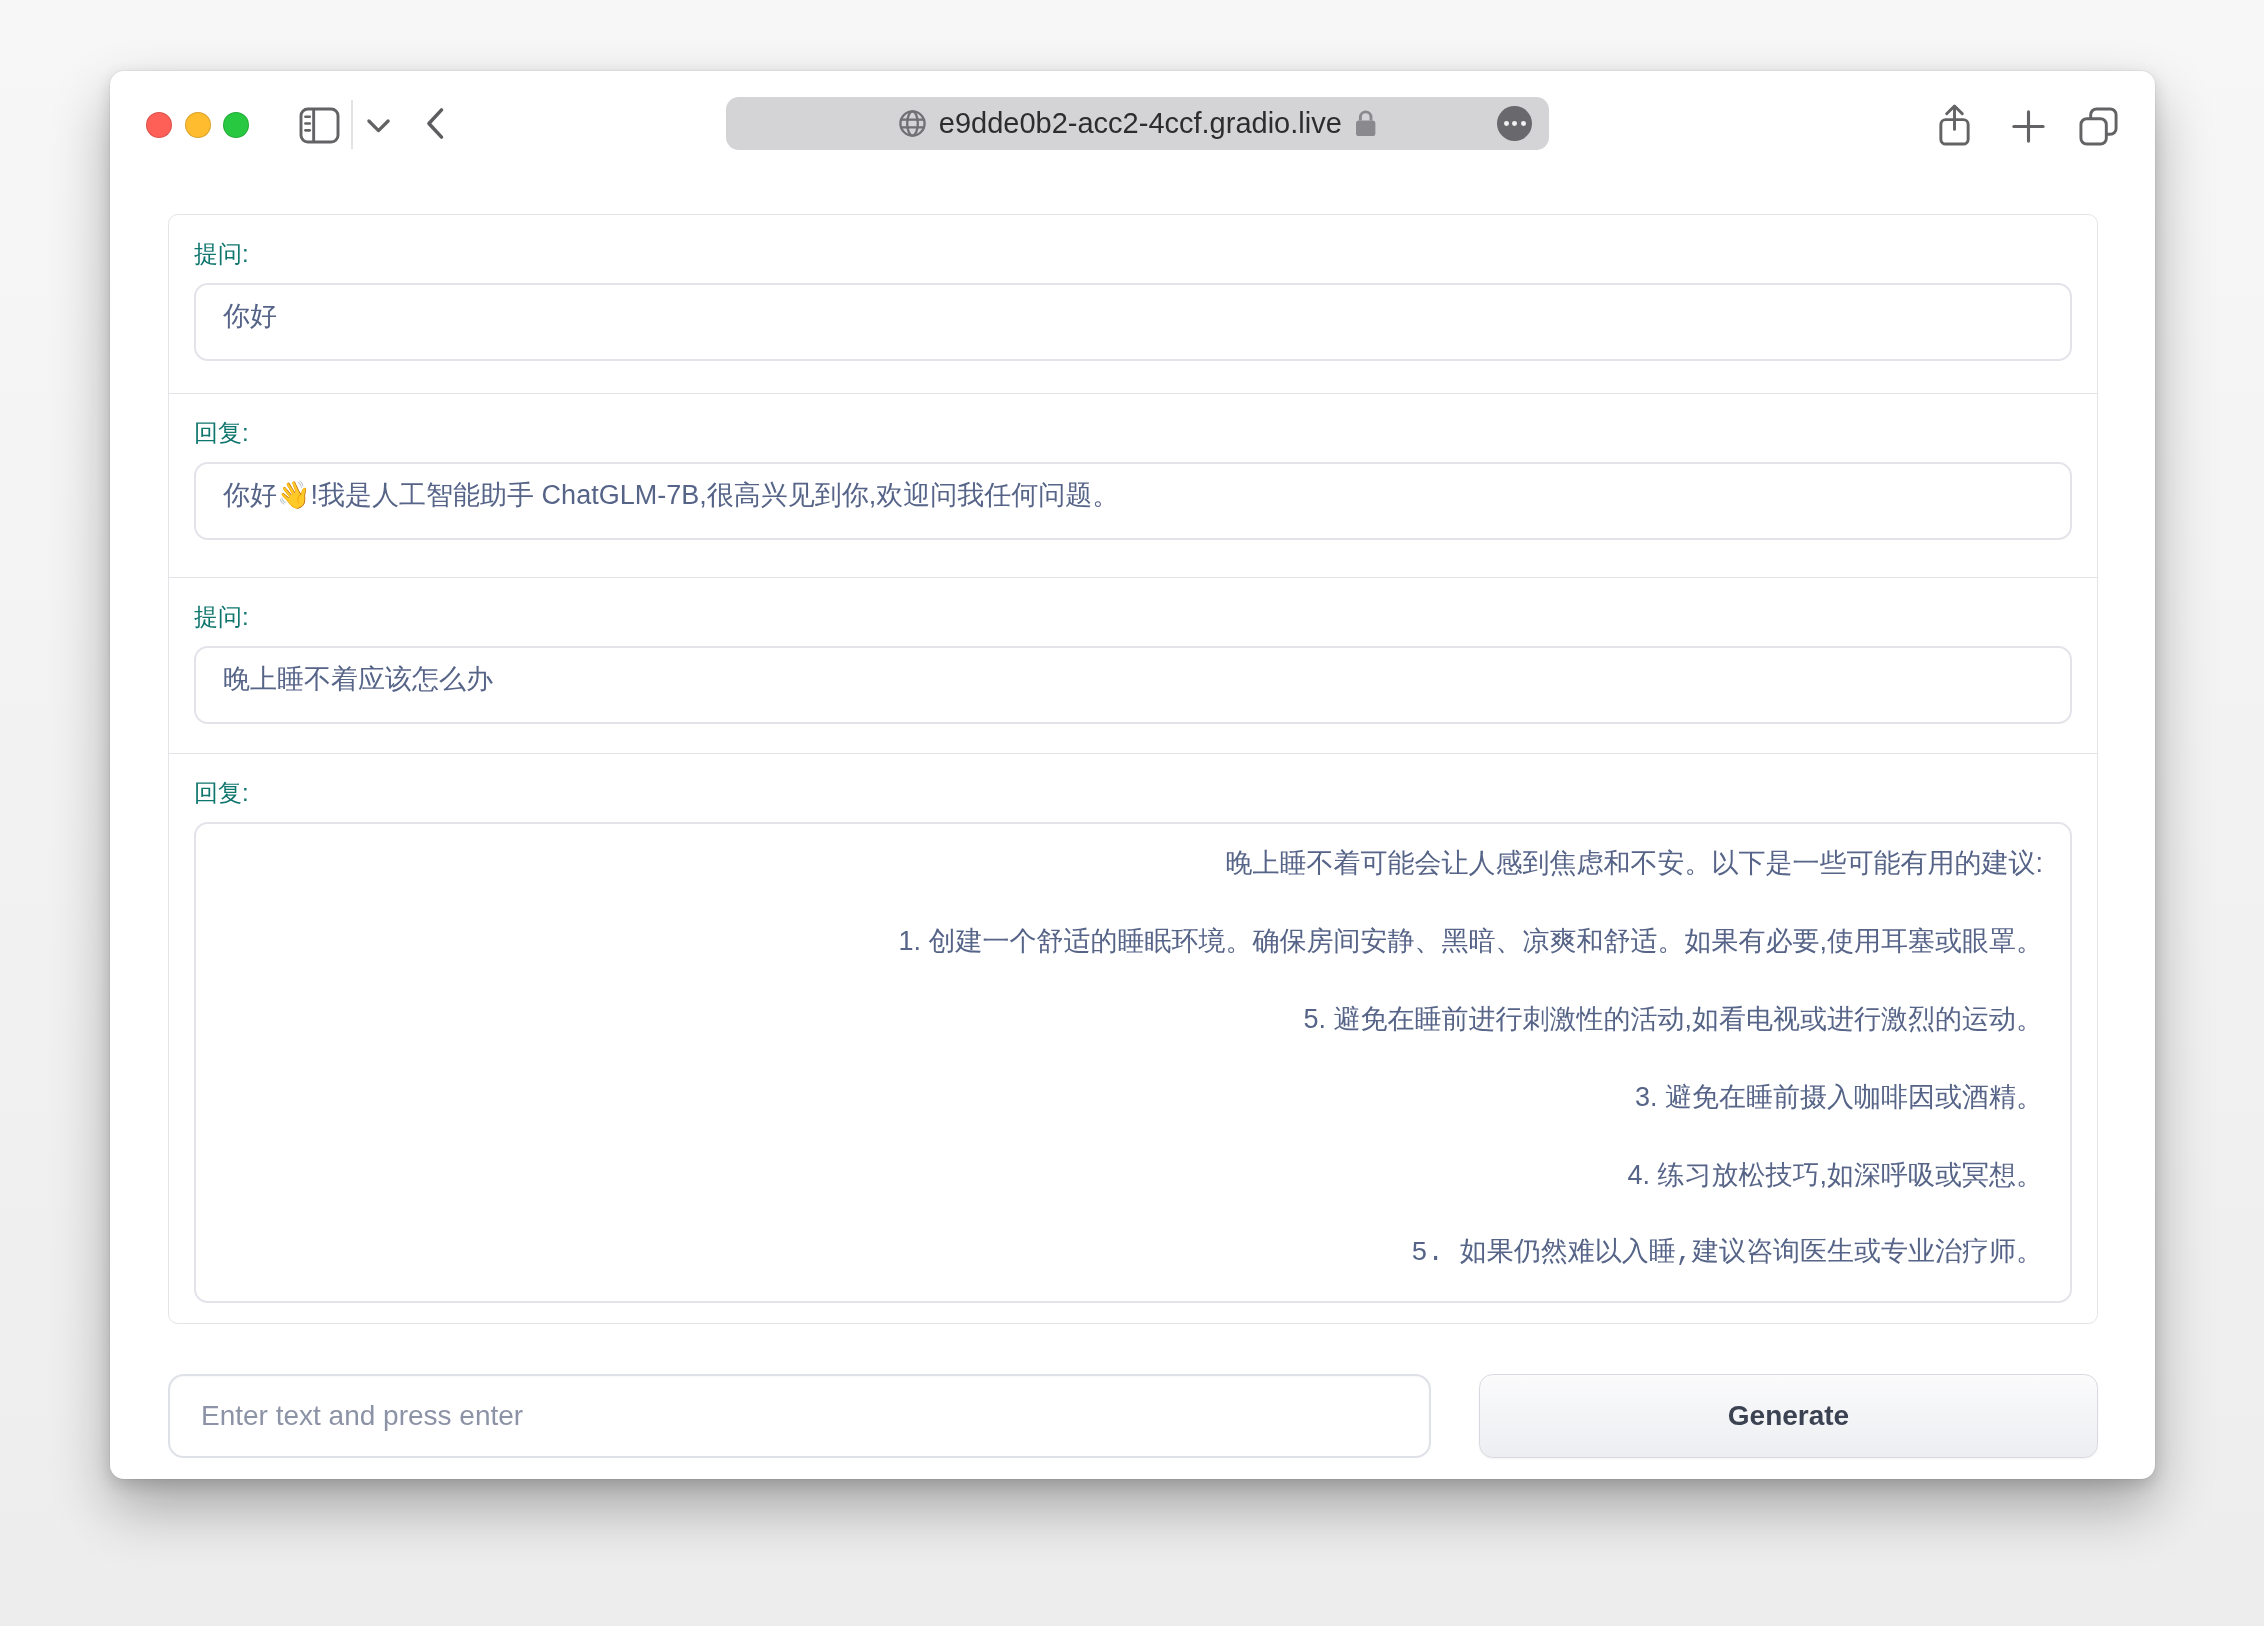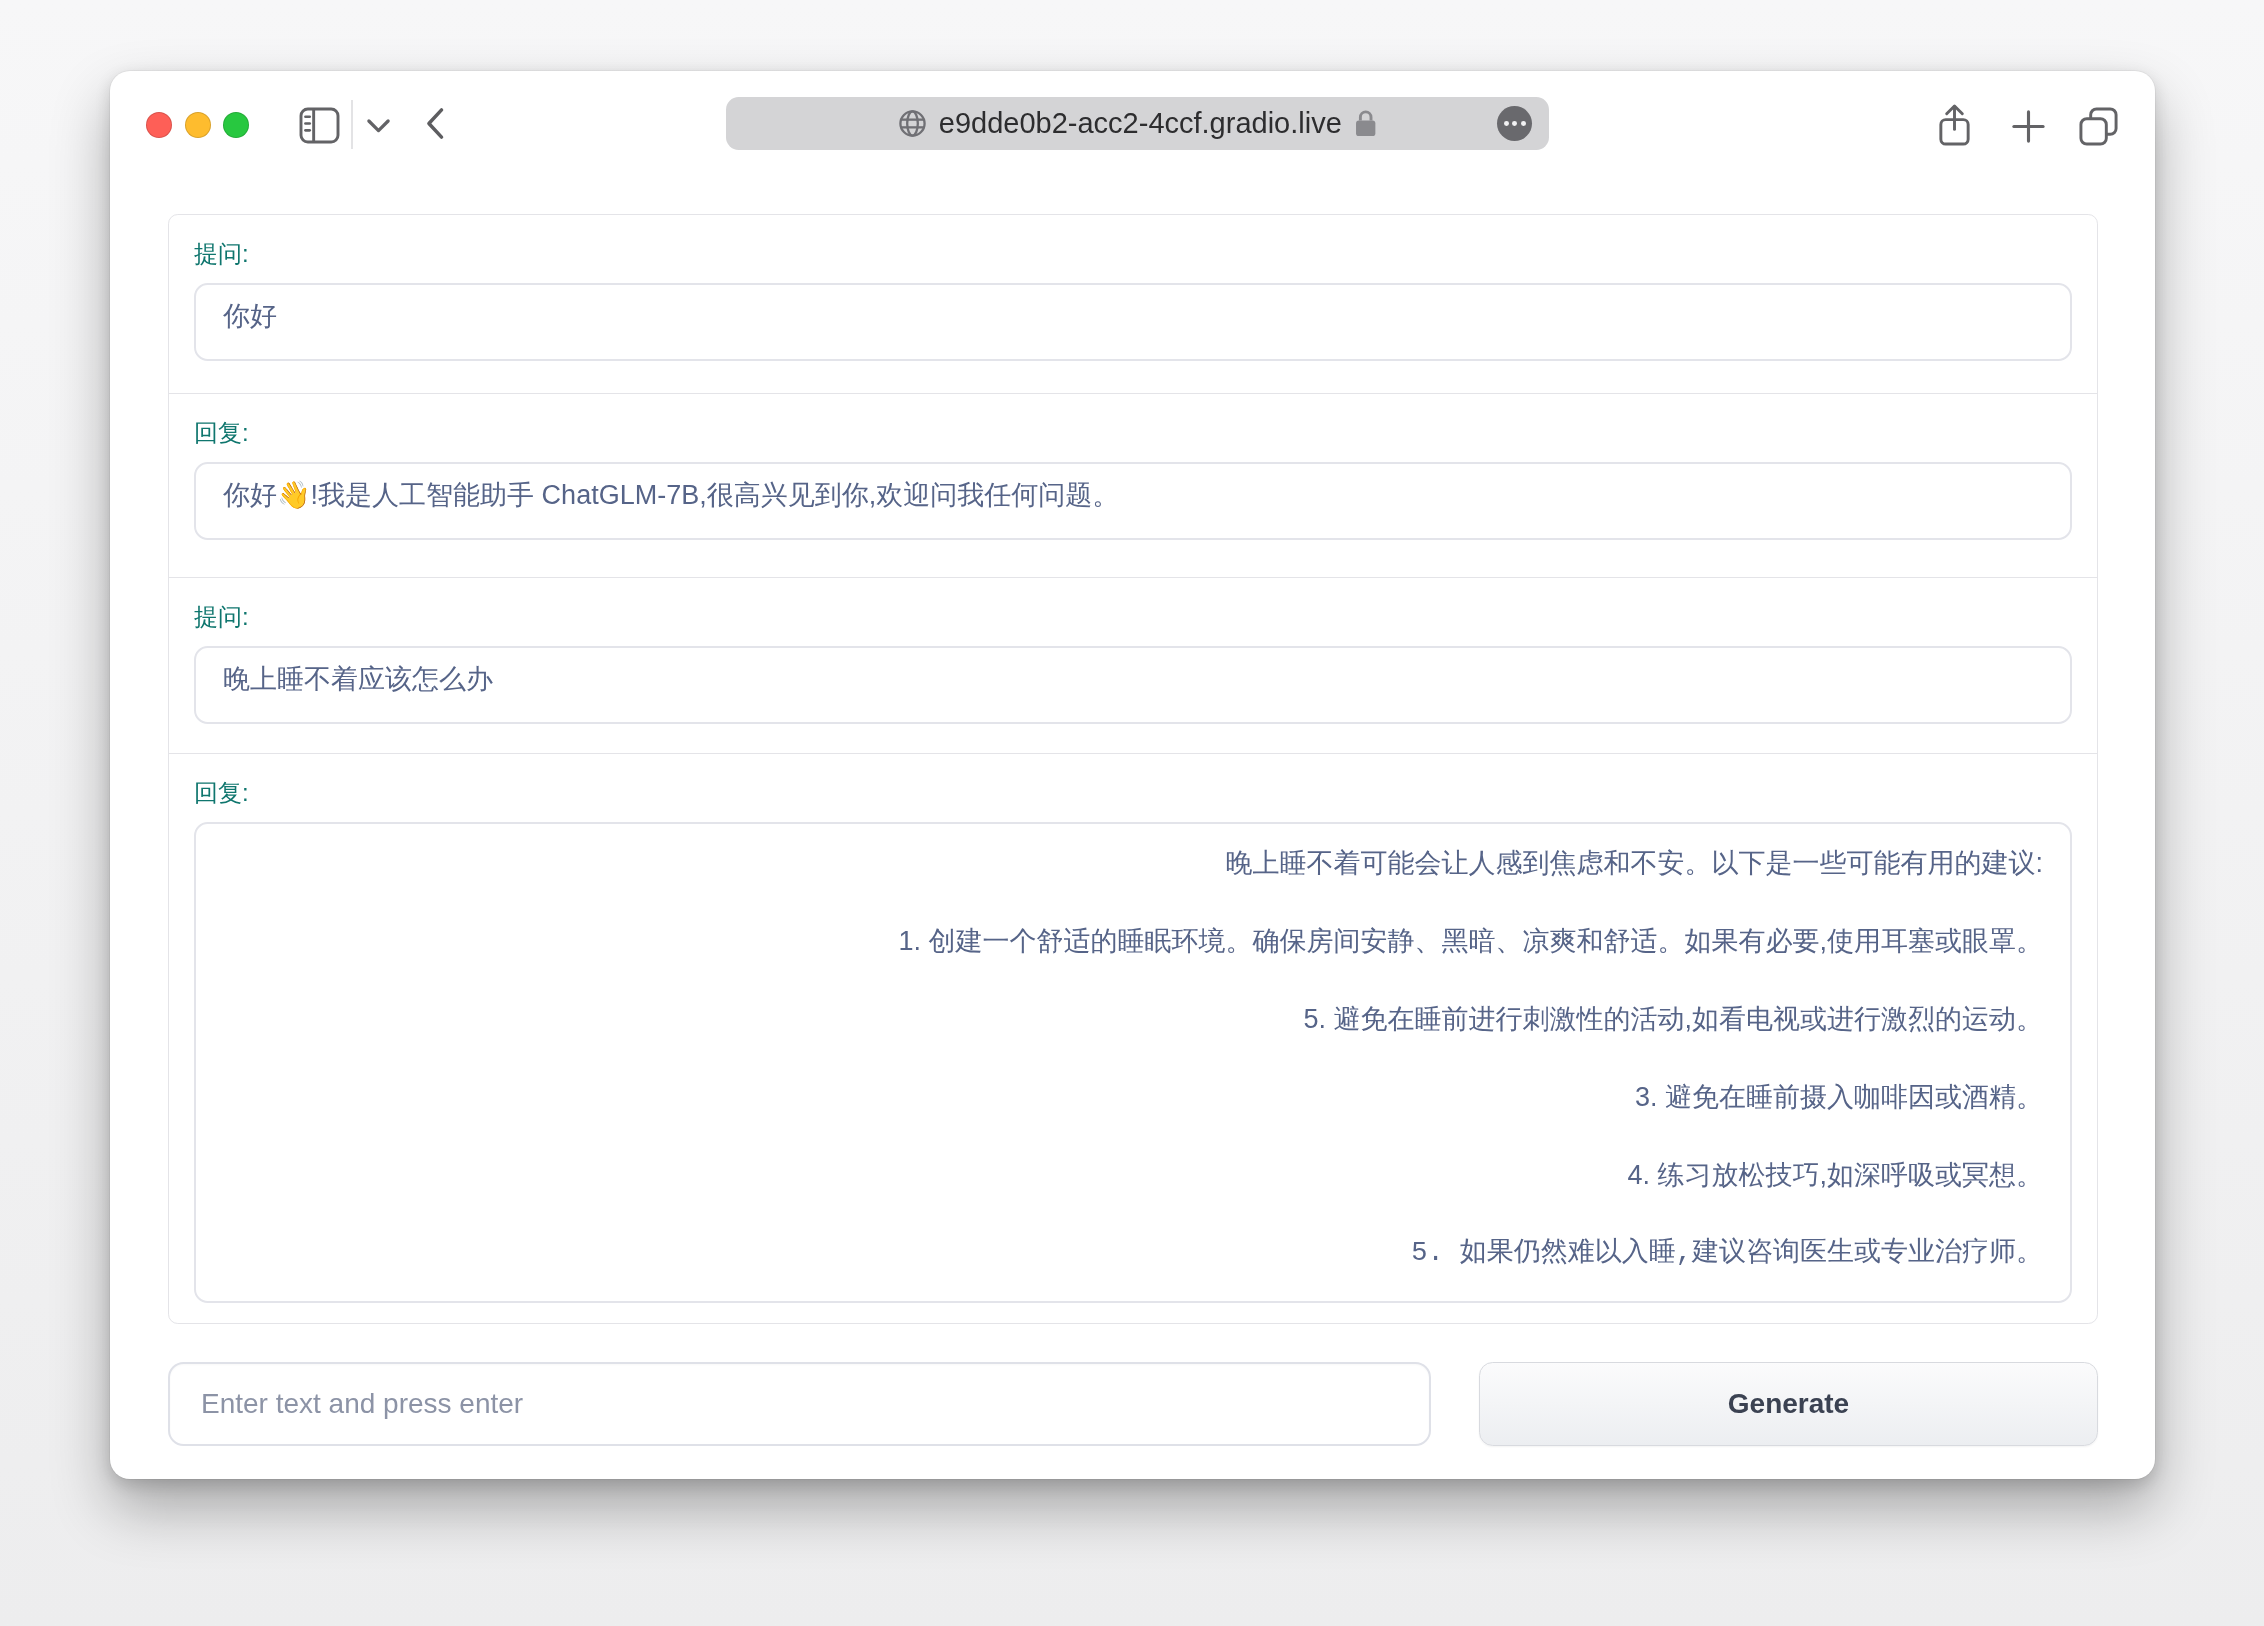--- a/index.html
+++ b/index.html
@@ -9,21 +9,21 @@
     background: linear-gradient(180deg,#f7f7f8 0%, #f1f1f2 60%, #ededee 100%);
     font-family: "Liberation Sans", "DejaVu Sans", sans-serif;
     overflow: hidden;
   }
 
   
   .window {
     position: absolute; left: 110px; top: 71px;
     width: 2045px; height: 1408px;
     background: #ffffff;
-    border-radius: 20px;
+    border-radius: 14px;
     box-shadow: 0 29px 59px rgba(0,0,0,.30), 0 5.9px 15.6px rgba(0,0,0,.14), 0 0 0 1px rgba(0,0,0,.04);
   }
 
   
   .toolbar { position: relative; height: 104px; }
   .traffic { position:absolute; left:36px; top:41px; display:flex; gap:12.7px; }
   .light { width:26px; height:26px; border-radius:50%; border:1px solid rgba(0,0,0,.14); }
 
   .tb-icon { position:absolute; color:#636366; }
   .tb-divider { position:absolute; left:241px; top:29px; width:2px; height:49px; background:#e3e3e5; }
@@ -66,21 +66,21 @@
   .value-box.multi { padding: 25px 27px; }
   .value-box.multi p { margin: 0 0 49px; line-height: 29px; text-align: right; }
   .value-box.multi p:last-child { margin-bottom: 8px; font-family: Liberation Mono, monospace; }
 
   
   .qa-section.s2 { padding-bottom: 37px; }
   .qa-section.s3 { padding-bottom: 29px; }
   .qa-section.s4 { padding-bottom: 20.5px; }
 
   
-  .composer { display:flex; gap:48px; margin-top:38px; }
+  .composer { display:flex; gap:48px; margin-top:50px; }
   .composer-input {
     flex:1; height:84px;
     border:2px solid #dfe1e8; border-radius:15.6px;
     font-size:28px; color:#44506b; padding:0 31px;
     outline:none; background:#fff;
     font-family: "Liberation Sans", "DejaVu Sans", sans-serif;
     box-shadow: 0 1px 2px rgba(0,0,0,.03) inset;
   }
   .composer-input::placeholder { color:#8c93a6; }
   .generate-btn {

